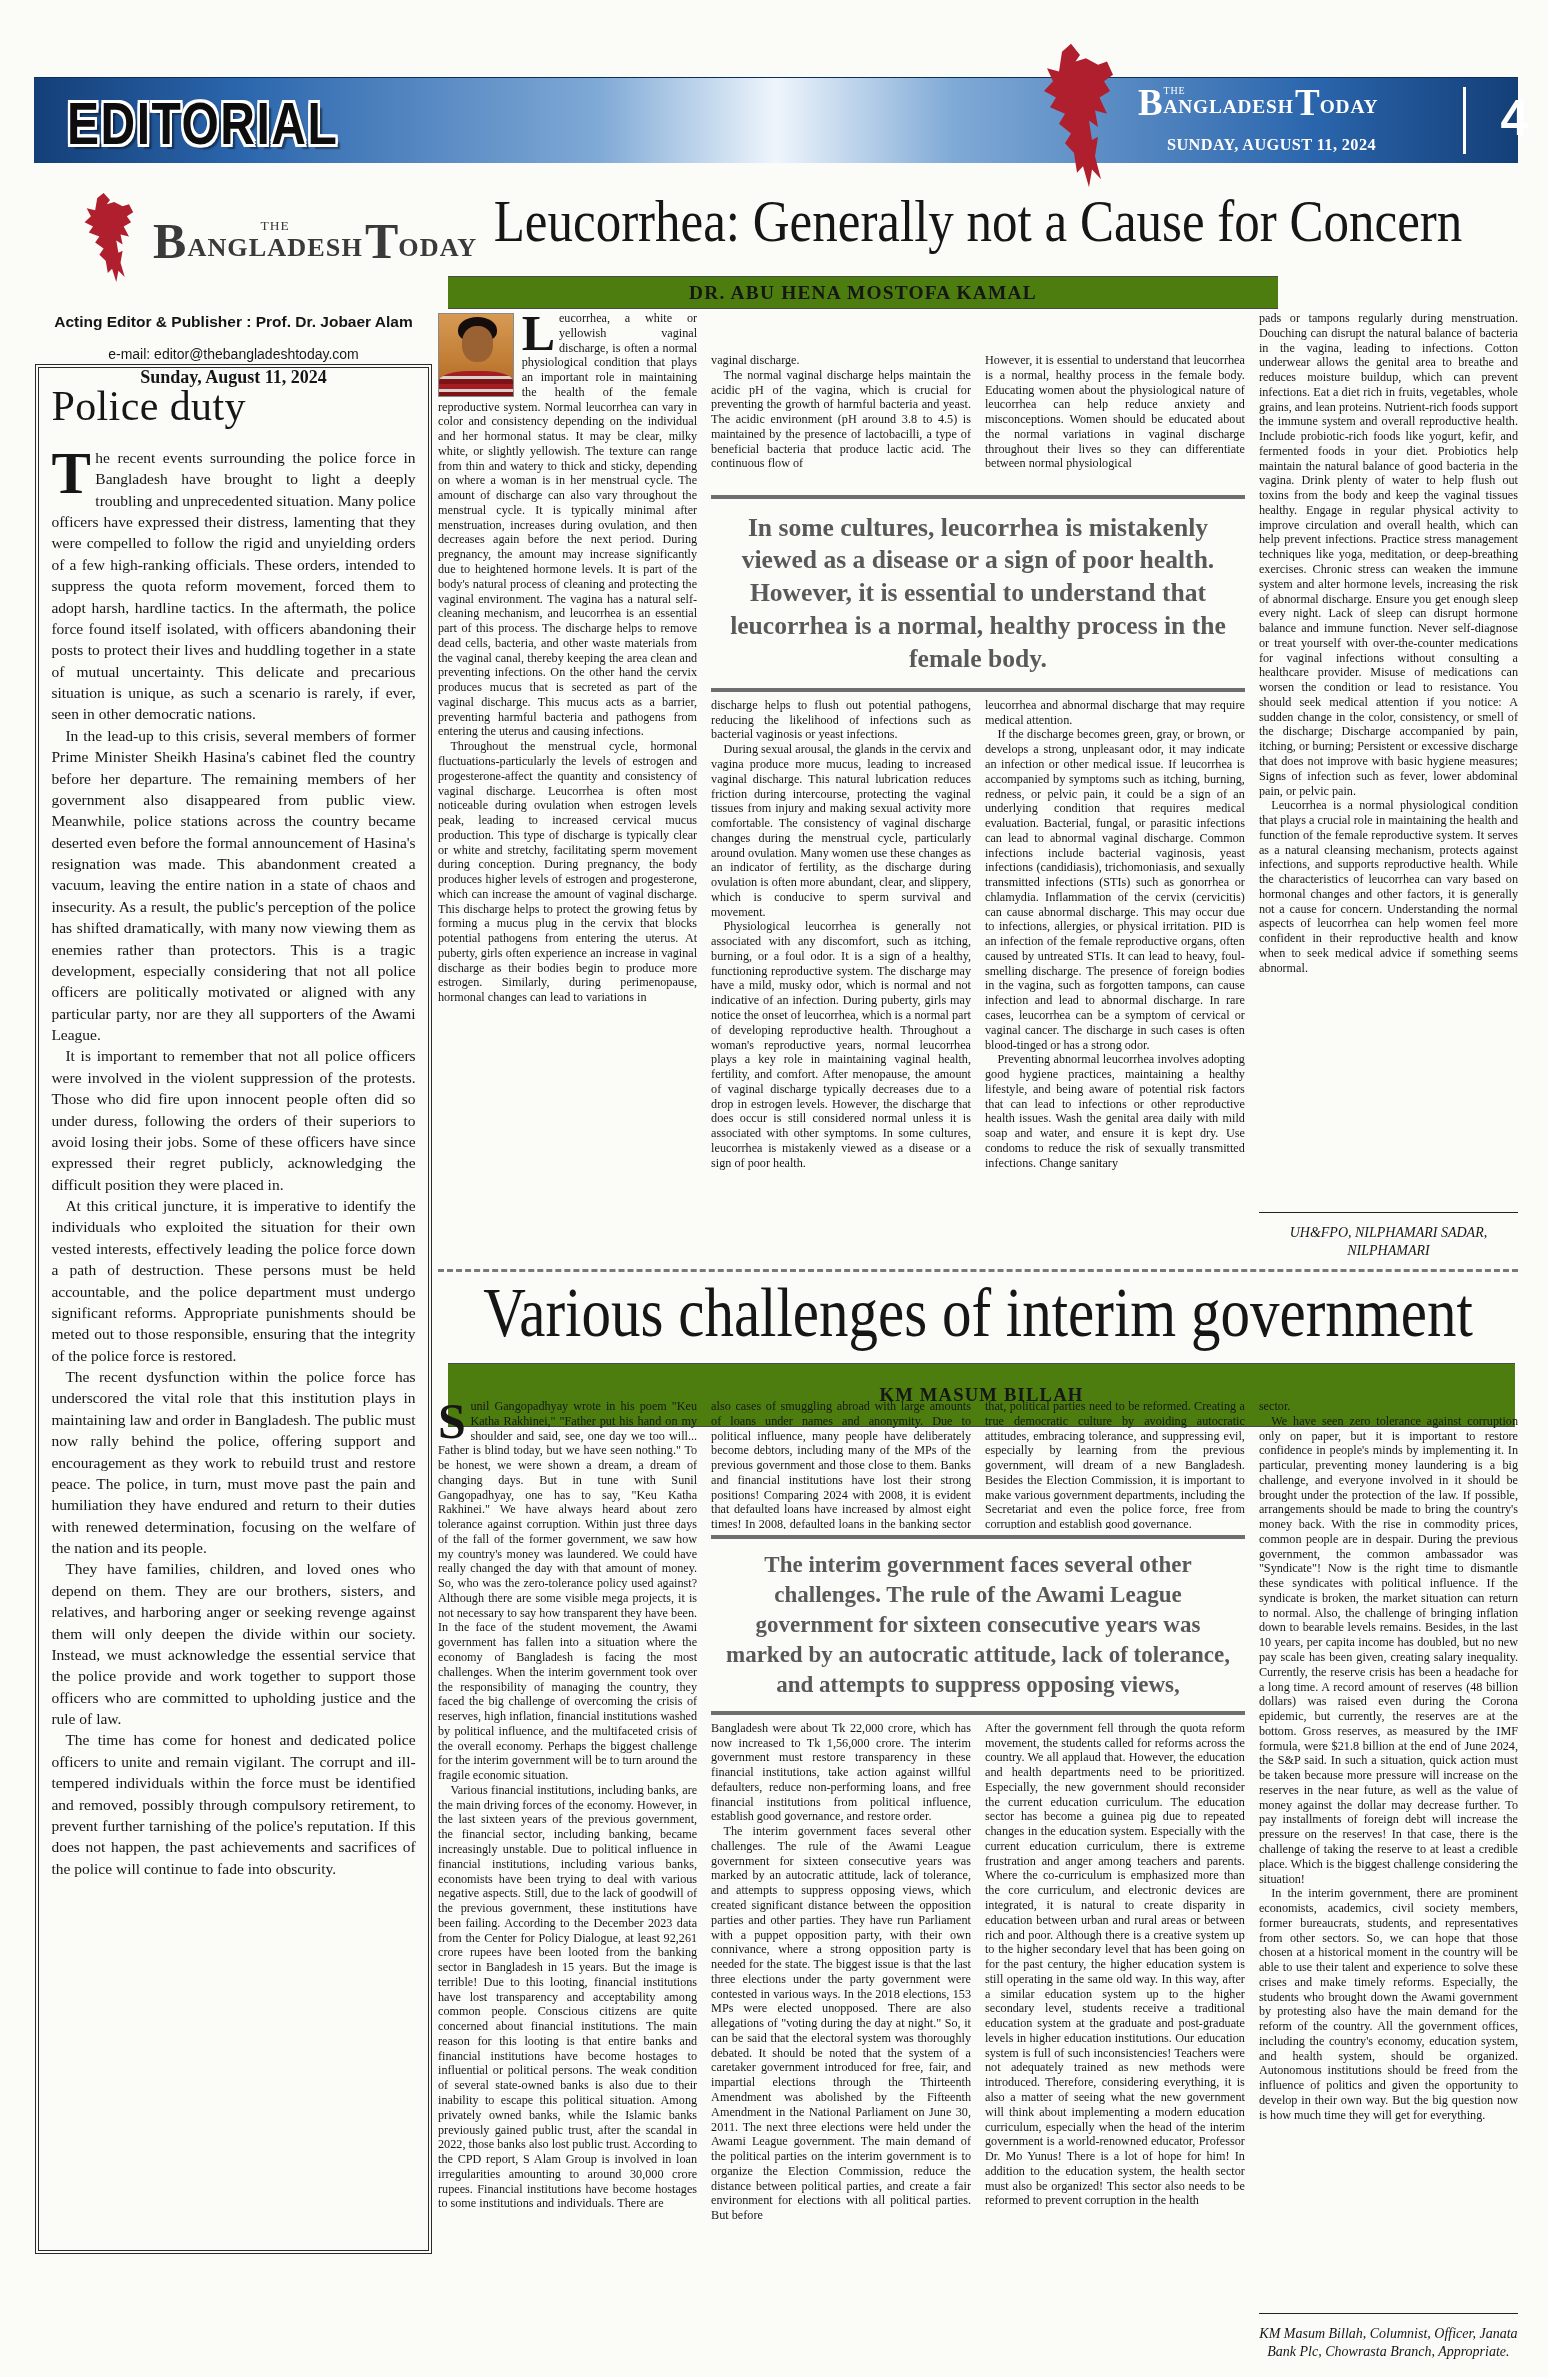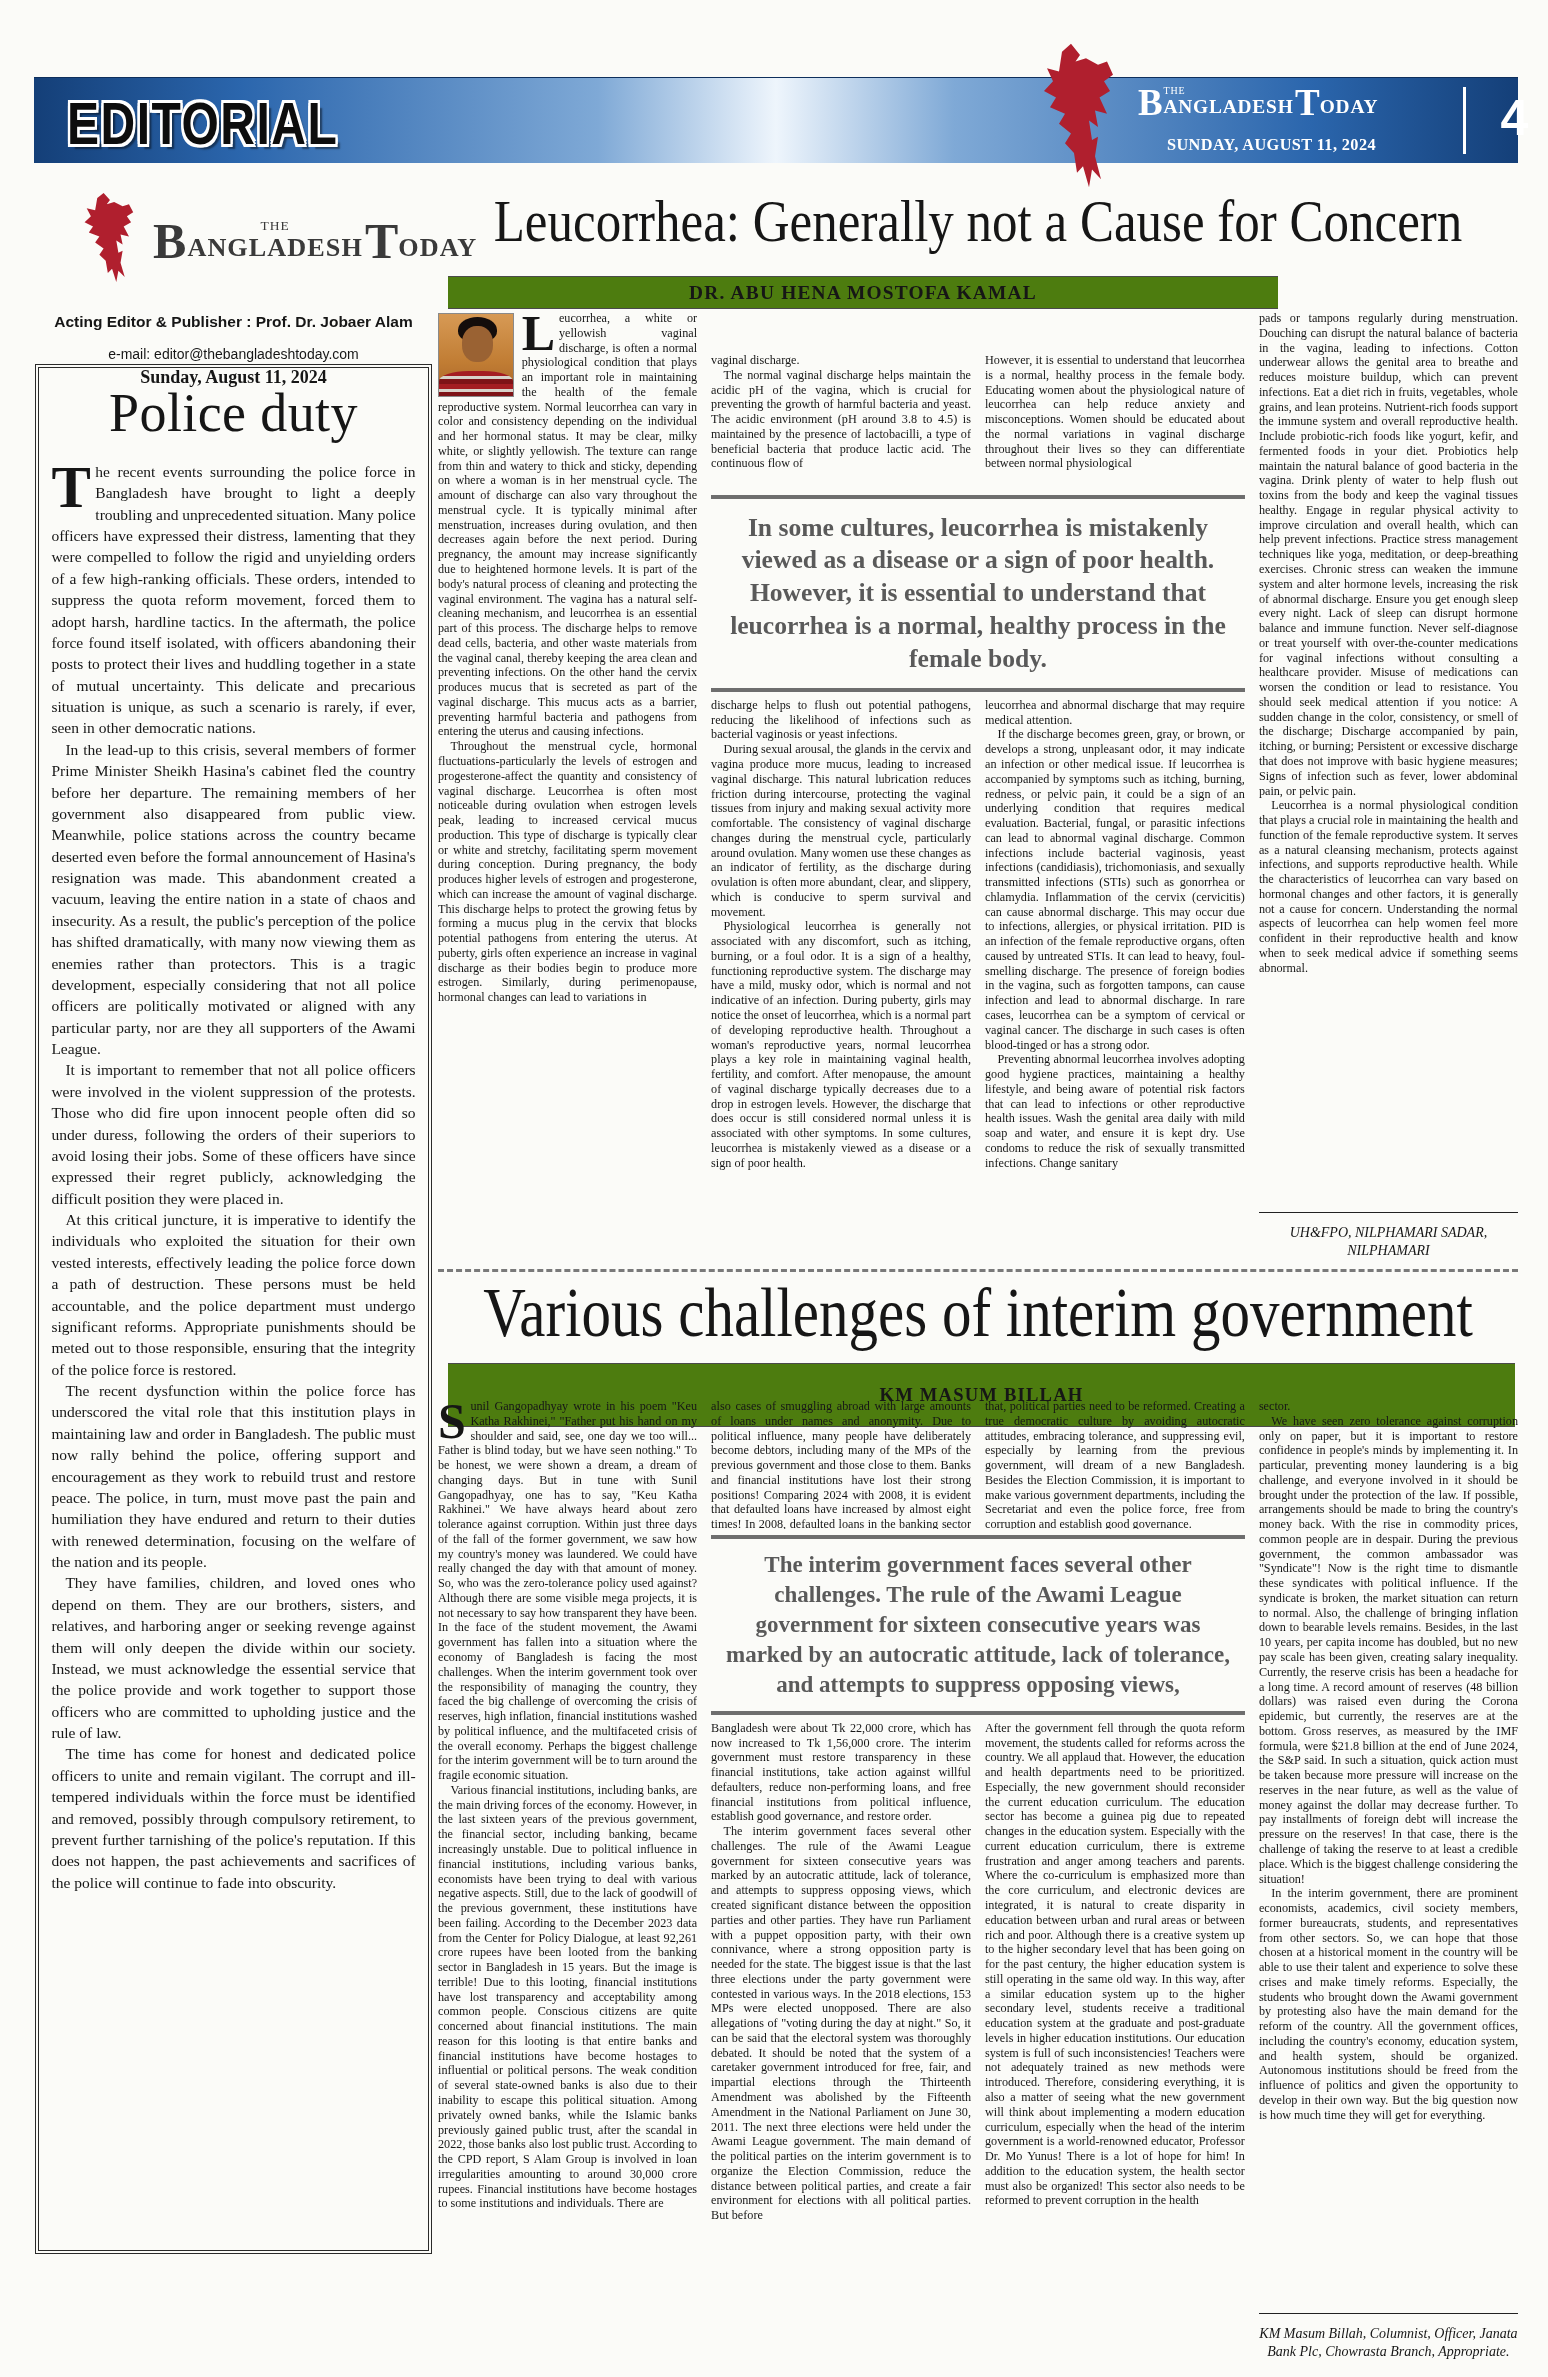--- a/index.html
+++ b/index.html
@@ -33,21 +33,21 @@
   .mh-logo{display:flex;justify-content:center;align-items:center;gap:4.6px;}
   .mh-map{width:74px;height:91px;}
   .mh-brand{color:#3a3a3a;transform:scale(1.35);transform-origin:left center;margin-top:7.7px;}
   .mh-publisher{margin-top:30px;font-family:"Liberation Sans",sans-serif;font-weight:bold;font-size:15.5px;}
   .mh-email{font-family:"Liberation Sans",sans-serif;font-size:14px;margin-top:15px;}
   .mh-date{font-weight:bold;font-size:18px;margin-top:4.6px;}
 
   
   .ed-box{position:absolute;left:35px;top:364px;width:397px;height:1890px;border:4.6px double #2a2a2a;
     box-sizing:border-box;padding:6.2px 12.4px 9.3px;overflow:hidden;}
-  .ed-title{text-align:center;font-size:54px;margin:7.7px 0 17px;font-weight:normal;letter-spacing:0.4px;}
+  .ed-title{text-align:left;font-size:42px;margin:7.7px 0 17px;font-weight:normal;letter-spacing:0.4px;}
   .ed-text{font-size:15.5px;line-height:1.38;text-align:justify;}
   .ed-text p{margin:0;}
   .ed-text p + p{text-indent:14px;}
   .dropcap-ed{float:left;font-size:59px;line-height:.8;padding:3.1px 4.6px 0 0;font-weight:bold;}
 
   
   .headline{position:absolute;text-align:center;font-weight:normal;line-height:1;transform:scaleY(1.18);transform-origin:top center;white-space:nowrap;}
   .byline-bar{position:absolute;background:#4d7c0f;border-top:1.5px solid #4a4a4a;border-bottom:1.5px solid #4a4a4a;
     text-align:center;font-weight:bold;letter-spacing:1.2px;}
   .cols{position:absolute;display:grid;column-gap:14px;text-align:justify;overflow:hidden;}

